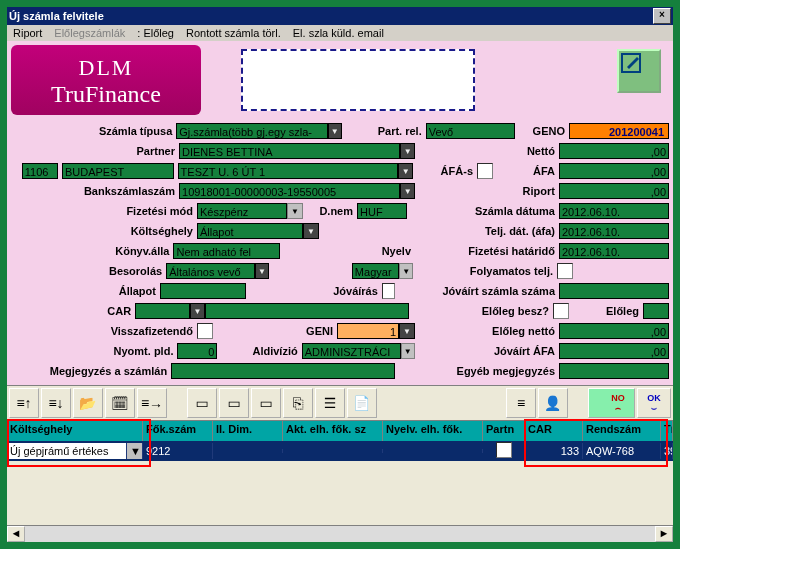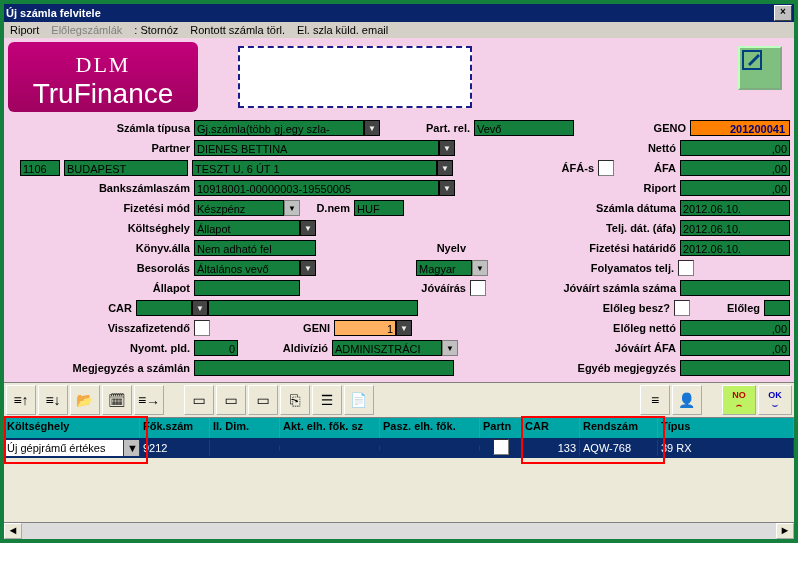--- a/index.html
+++ b/index.html
@@ -1,46 +1,46 @@
 <!DOCTYPE html>
 <html><head>
 <meta charset="utf-8">
 <style>
 html,body{margin:0;padding:0;font-family:Arial,Helvetica,sans-serif;font-size:11px;background:#fff;}
-.window{width:798px;border:4px solid #15803d;box-sizing:border-box;}
+.window{width:680px;border:7px solid #15803d;box-sizing:border-box;}
 .titlebar{background:linear-gradient(#0a246a,#0a246a);color:#fff;display:flex;align-items:center;height:18px;padding:0 2px;font-weight:bold;}
 .titlebar .spacer{flex:1;}
 .titlebar .closebtn{width:16px;height:14px;background:#c0c0c0;border:1px solid #fff;border-right-color:#404040;border-bottom-color:#404040;color:#000;font-size:10px;line-height:12px;text-align:center;font-weight:bold;}
 .menubar{background:#d4d0c8;display:flex;gap:12px;padding:2px 6px;color:#000;}
 .menubar .disabled{color:#808080;}
 .content{background:#f5d0e9;padding:4px;position:relative;}
 .logo{display:inline-block;width:190px;height:70px;background:linear-gradient(#c2007a,#a00260);border-radius:6px;color:#fff;text-align:center;vertical-align:top;}
 .logo .l1{font-family:Georgia,serif;font-size:22px;letter-spacing:2px;margin-top:10px;}
-.logo .l2{font-family:Liberation Sans, sans-serif;font-size:28px;}
+.logo .l2{font-family:Liberation Serif, serif;font-size:24px;}
 .dashedbox{display:inline-block;width:230px;height:58px;border:2px dashed #1a1a8a;background:#fff;margin-left:40px;vertical-align:top;margin-top:4px;}
 .editicon{position:absolute;right:12px;top:8px;width:40px;height:40px;background:#7fbf7f;border:2px outset #c0ffc0;text-align:center;}
 .form{margin-top:6px;}
-.row{display:flex;align-items:center;height:20px;margin-bottom:0px;justify-content:flex-end;}
+.row{display:flex;align-items:center;height:20px;margin-bottom:0px;}
 .lbl{width:182px;text-align:right;padding-right:4px;font-weight:bold;color:#000;}
 .lbl-sm{text-align:right;padding-right:4px;font-weight:bold;}
 .fld{background:#15803d;border:1px solid #000;height:16px;padding:0 2px;line-height:16px;box-sizing:border-box;overflow:hidden;white-space:nowrap;}
 .fld.num{text-align:right;}
 .dropbtn{width:16px;height:16px;background:#444;display:inline-flex;align-items:center;justify-content:center;color:#eee;font-size:8px;border:1px solid #000;box-sizing:border-box;}
 .dropbtn.small{width:16px;height:16px;background:#c0c0c0;color:#000;border:1px solid #808080;}
 .geno{background:#ff8000;color:#00007a;font-weight:bold;padding:0 4px;}
 .geni{background:#ffb060;}
 .chk{width:14px;height:14px;background:#fff;border:1px inset #808080;display:inline-block;}
 .rightcol{margin-left:auto;display:flex;align-items:center;}
 .rightlbl{width:140px;text-align:right;padding-right:4px;font-weight:bold;}
 .rfld{width:110px;}
 .toolbar{background:#ece9d8;border-top:1px solid #808080;border-bottom:1px solid #808080;padding:2px;display:flex;gap:2px;align-items:center;}
 .tbtn{width:28px;height:28px;border:1px outset #fff;background:#ece9d8;display:flex;align-items:center;justify-content:center;font-size:14px;}
 .tgap{width:16px;}
 .nobtn,.okbtn{width:32px;height:28px;border:1px outset #fff;display:flex;flex-direction:column;align-items:center;justify-content:center;font-size:9px;font-weight:bold;}
-.nobtn{color:#c00000;background:#bef264;}
+.nobtn{color:#c00000;background:#86efac;padding-left:13px;}
 .okbtn{color:#0000c0;background:#ece9d8;}
 .grid{background:#ece9d8;}
 .ghead{display:flex;background:#00a5a5;color:#000;font-weight:bold;height:20px;}
 .gcell{border-right:1px solid #808080;padding:2px 3px;box-sizing:border-box;overflow:hidden;white-space:nowrap;}
 .grow{display:flex;background:#0a2a6a;color:#fff;height:20px;align-items:center;justify-content:space-between;}
 .grow .gcell{border-right:1px solid #203a7a;}
 .gridspace{height:64px;background:#ece9d8;}
 .highlight{position:absolute;border:2px solid #ff0000;pointer-events:none;}
 svg{display:block;}
 </style>
@@ -50,21 +50,21 @@
 <div class="window">
   <div class="titlebar">
     <span>Új számla felvitele</span>
     <span class="spacer"></span>
     <span class="closebtn">×</span>
   </div>
 
   <div class="menubar">
     <span>Riport</span>
     <span class="disabled">Előlegszámlák</span>
-    <span>: Stornóz</span>
+    <span>: Előleg</span>
     <span>Rontott számla törl.</span>
     <span>El. szla küld. email</span>
   </div>
 
   <div class="content">
     <div style="display:flex;align-items:flex-start;">
       <div class="logo">
         <div class="l1">DLM</div>
         <div class="l2">TruFinance</div>
       </div>
@@ -258,21 +258,21 @@
         <span>⌣</span>
       </div>
   </div>
 
   <div class="grid" style="position:relative;">
     <div class="ghead">
       <div class="gcell" style="width:136px">Költséghely</div>
       <div class="gcell" style="width:70px">Fők.szám</div>
       <div class="gcell" style="width:70px">II. Dim.</div>
       <div class="gcell" style="width:100px">Akt. elh. fők. sz</div>
-      <div class="gcell" style="width:100px">Pasz. elh. fők.</div>
+      <div class="gcell" style="width:100px">Nyelv. elh. fők.</div>
       <div class="gcell" style="width:42px">Partn</div>
       <div class="gcell" style="width:58px">CAR</div>
       <div class="gcell" style="width:78px">Rendszám</div>
       <div class="gcell" style="flex:1">Típus</div>
     </div>
     <div class="grow">
       <div class="gcell" style="width:120px;background:#fff;color:#000;">Új gépjrámű értékes</div>
       <div class="gcell" style="width:16px;background:#c0c0c0;color:#000;text-align:center;">▼</div>
       <div class="gcell" style="width:70px">9212</div>
       <div class="gcell" style="width:70px"></div>

